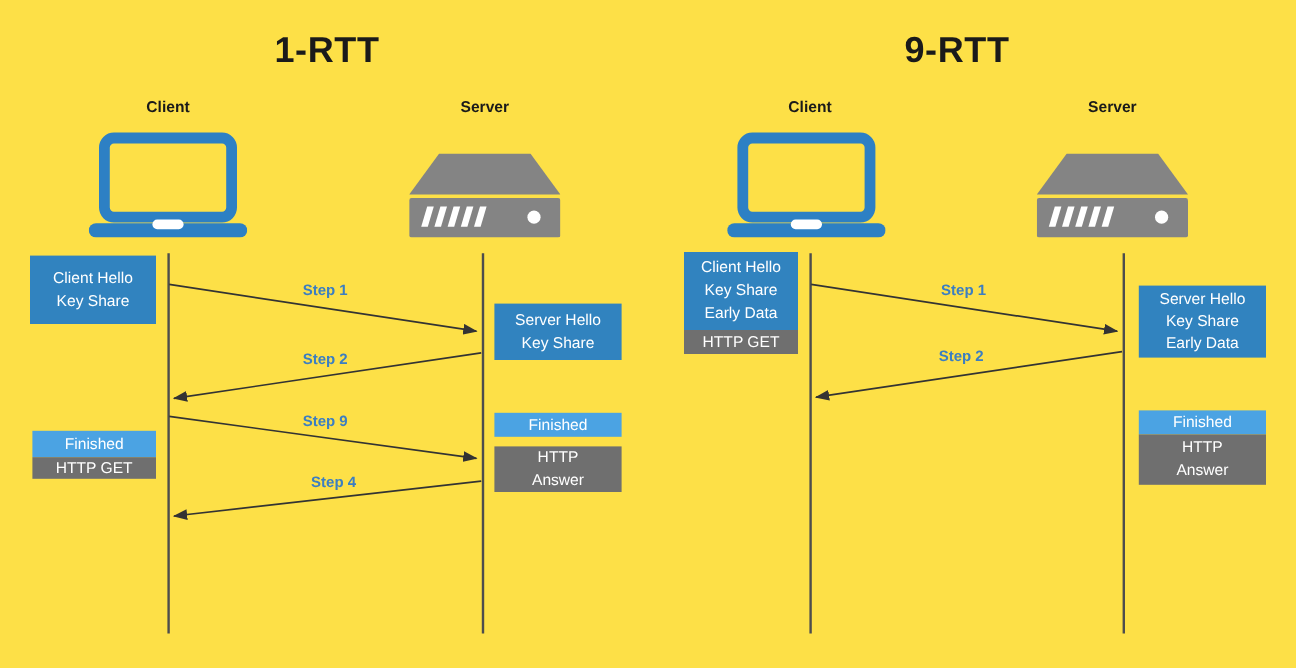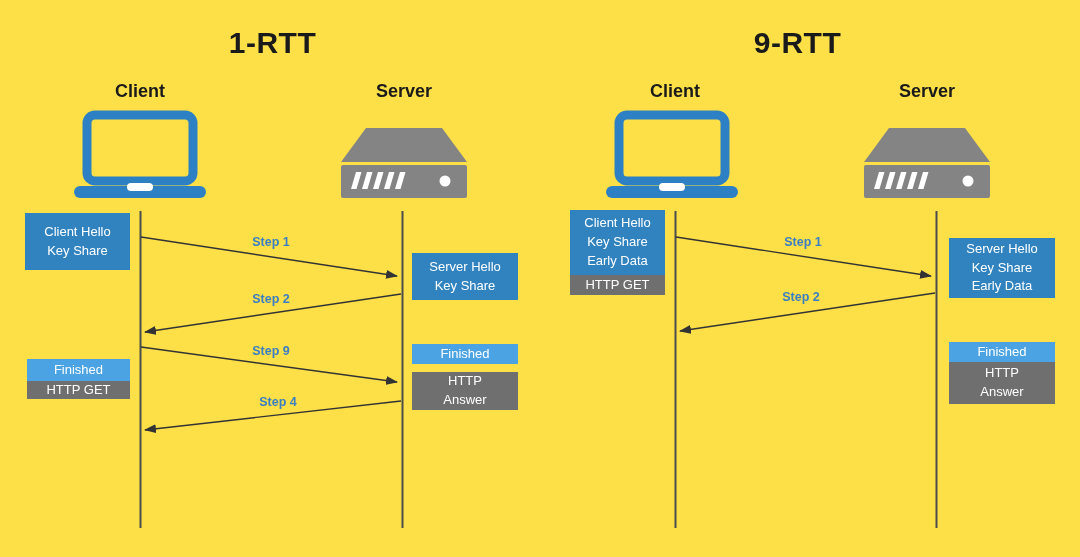--- a/index.html
+++ b/index.html
@@ -15,21 +15,21 @@
   html,body{margin:0;padding:0;}
   body{background:#ffffff;font-family:"Liberation Sans",sans-serif;}
   .canvas{
     position:relative;width:1080px;height:557px;background:#fde047;overflow:hidden;
   }
   .abs{position:absolute;}
   .title{
     font-size:30px;font-weight:700;color:#1a1a1a;text-align:center;letter-spacing:0.5px;
   }
   .entity-label{
-    font-size:18px;font-weight:700;color:#1a1a1a;text-align:center;
+    font-size:13px;font-weight:700;color:#1a1a1a;text-align:center;
   }
   .msgbox{display:flex;flex-direction:column;}
   .seg{
     color:#ffffff;font-size:13px;line-height:1.45;text-align:center;
     display:flex;flex-direction:column;justify-content:center;align-items:center;
   }
   .seg.blue{background:var(--box-blue);}
   .seg.light{background:var(--box-light-blue);margin-top:44px;}
   .seg.gray{background:var(--box-gray);font-weight:400;}
   .step-label{

